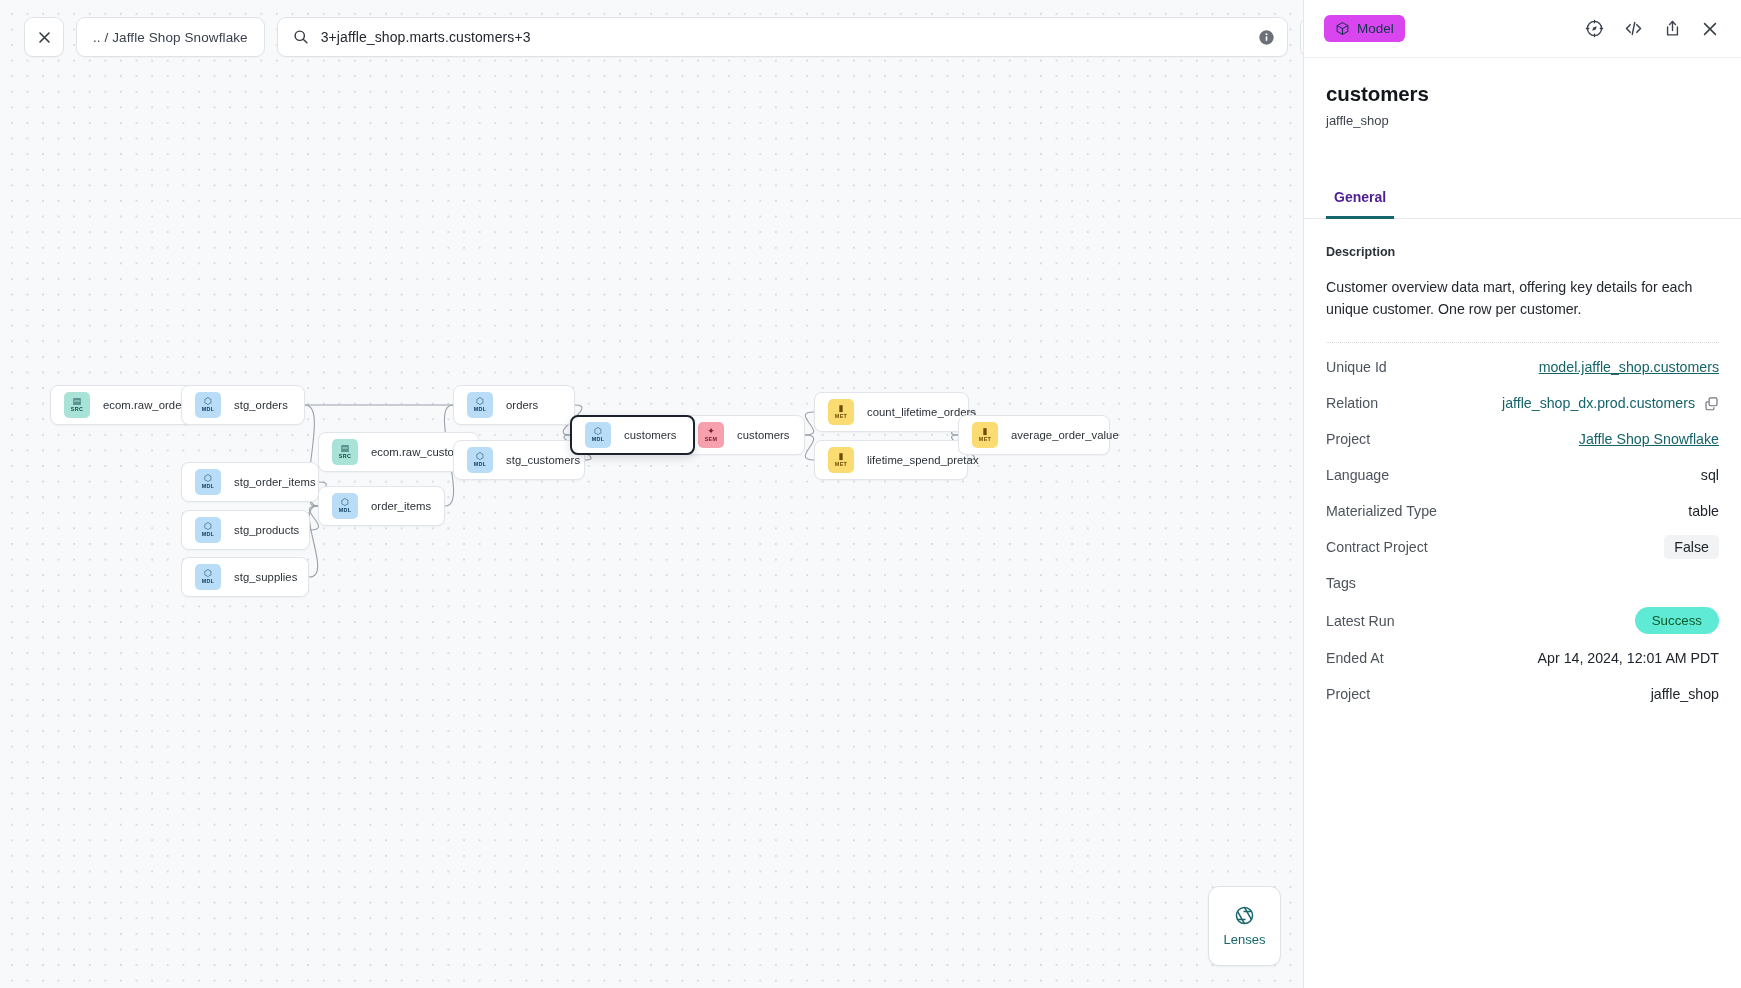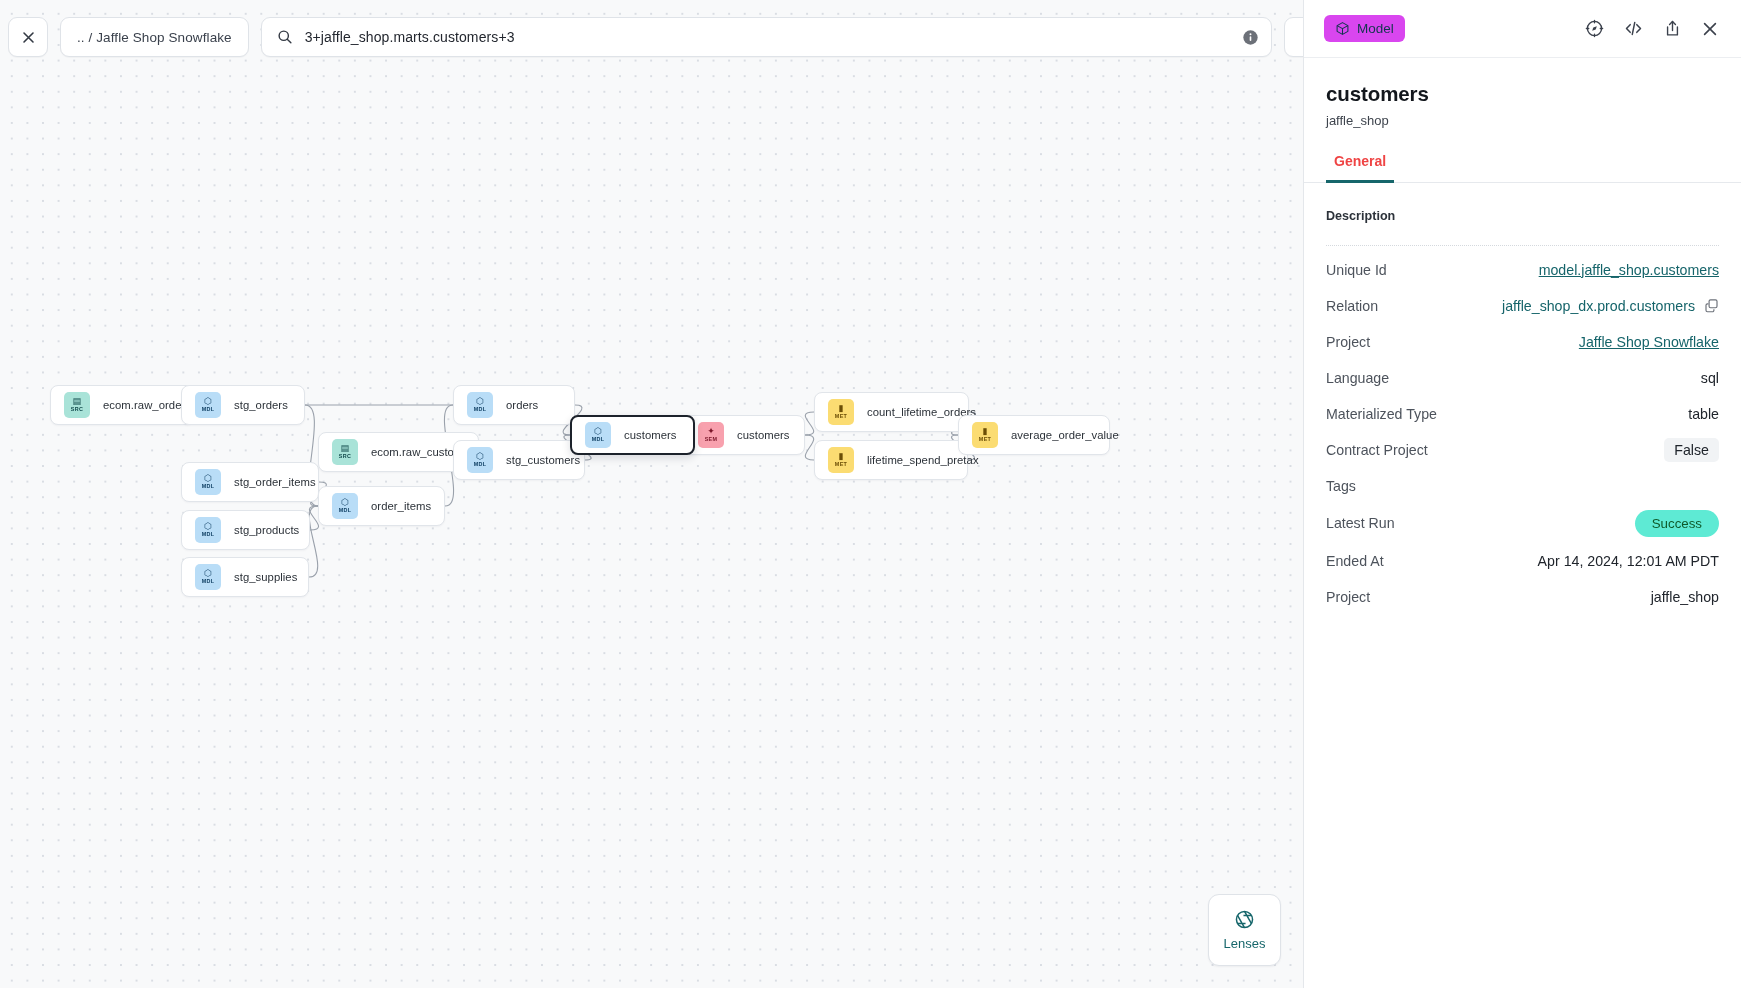--- a/index.html
+++ b/index.html
@@ -20,21 +20,21 @@
     height: 988px;
     background-color: #f8f9fa;
     background-image: radial-gradient(circle, #d9dde3 1.1px, transparent 1.2px);
     background-size: 15.6px 15.6px;
     background-position: 4px 6px;
     overflow: hidden;
   }
 
   
   #toolbar {
-    position: absolute; top: 17px; left: 8px;
+    position: absolute; top: 17px; left: 24px;
     display: flex; align-items: center; gap: 12px;
     z-index: 20;
   }
   .tb-btn {
     background: #ffffff;
     border: 1px solid #dfe3e8;
     border-radius: 9px;
     height: 40px;
     display: flex; align-items: center; justify-content: center;
     cursor: pointer;
@@ -68,21 +68,21 @@
     background: transparent;
     padding-left: 12px;
     letter-spacing: 0.1px;
   }
   .icon-svg { display: block; }
 
   
   #lenses-btn {
     position: absolute;
     right: 22px; bottom: 22px;
-    width: 73px; height: 72px;
+    width: 73px; height: 80px;
     background: #ffffff;
     border: 1px solid #dfe3e8;
     border-radius: 11px;
     display: flex; flex-direction: column;
     align-items: center; justify-content: center;
     gap: 6px;
     cursor: pointer;
     box-shadow: 0 1px 2px rgba(16,24,40,0.05);
     z-index: 20;
   }
@@ -173,21 +173,21 @@
     flex: none;
   }
   .tab {
     font-size: 14px; font-weight: 600;
     color: #7b828c;
     padding: 0 8px 11px 8px;
     cursor: pointer;
     border-bottom: 3px solid transparent;
     margin-bottom: -1.5px;
   }
-  .tab.active { color: #ef4444; border-bottom-color: #16666b; }
+  .tab.active { color: #4c1d95; border-bottom-color: #16666b; margin-top: 36px; }
 
   #panel-body { padding: 26px 22px 0 22px; overflow-y: auto; flex: 1; }
   #desc-label { font-size: 12.6px; font-weight: 700; color: #2c323a; }
   #desc-text {
     font-size: 14.2px; color: #23282f;
     line-height: 1.58;
     margin-top: 17px;
     max-width: 392px;
   }
   #desc-sep { border-top: 1px dotted #d5d9de; margin: 22px 0 6px 0; }
@@ -430,20 +430,21 @@
       <div id="panel-title">customers</div>
       <div id="panel-subtitle">jaffle_shop</div>
     </div>
 
     <div id="tabs">
       <div class="tab active">General</div>
     </div>
 
     <div id="panel-body">
       <div id="desc-label">Description</div>
+      <div id="desc-text">Customer overview data mart, offering key details for each unique customer. One row per customer.</div>
       <div id="desc-sep"></div>
       <div id="fields-list">
           <div class="kv-row">
             <span class="kv-key">Unique Id</span>
             <span class="kv-val">
               <span class="kv-link">model.jaffle_shop.customers</span>
             </span>
           </div>
           <div class="kv-row">
             <span class="kv-key">Relation</span>

